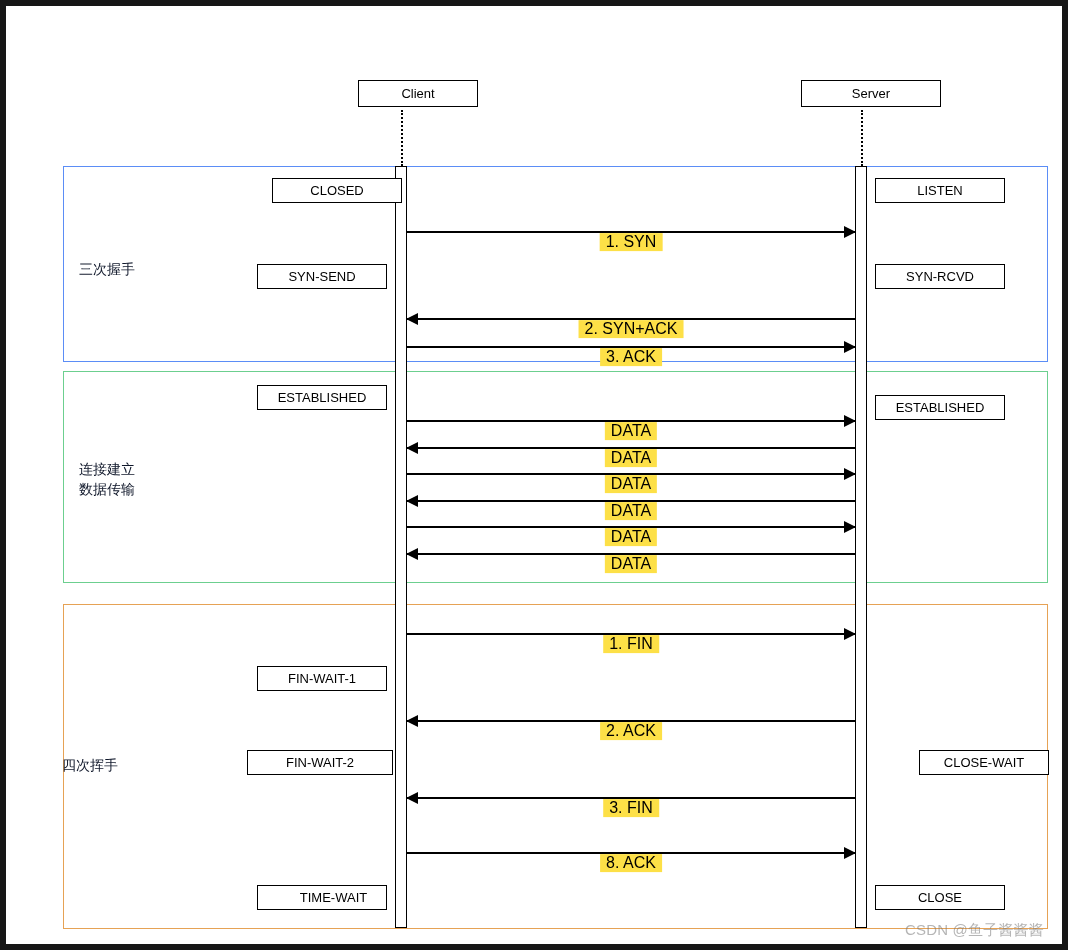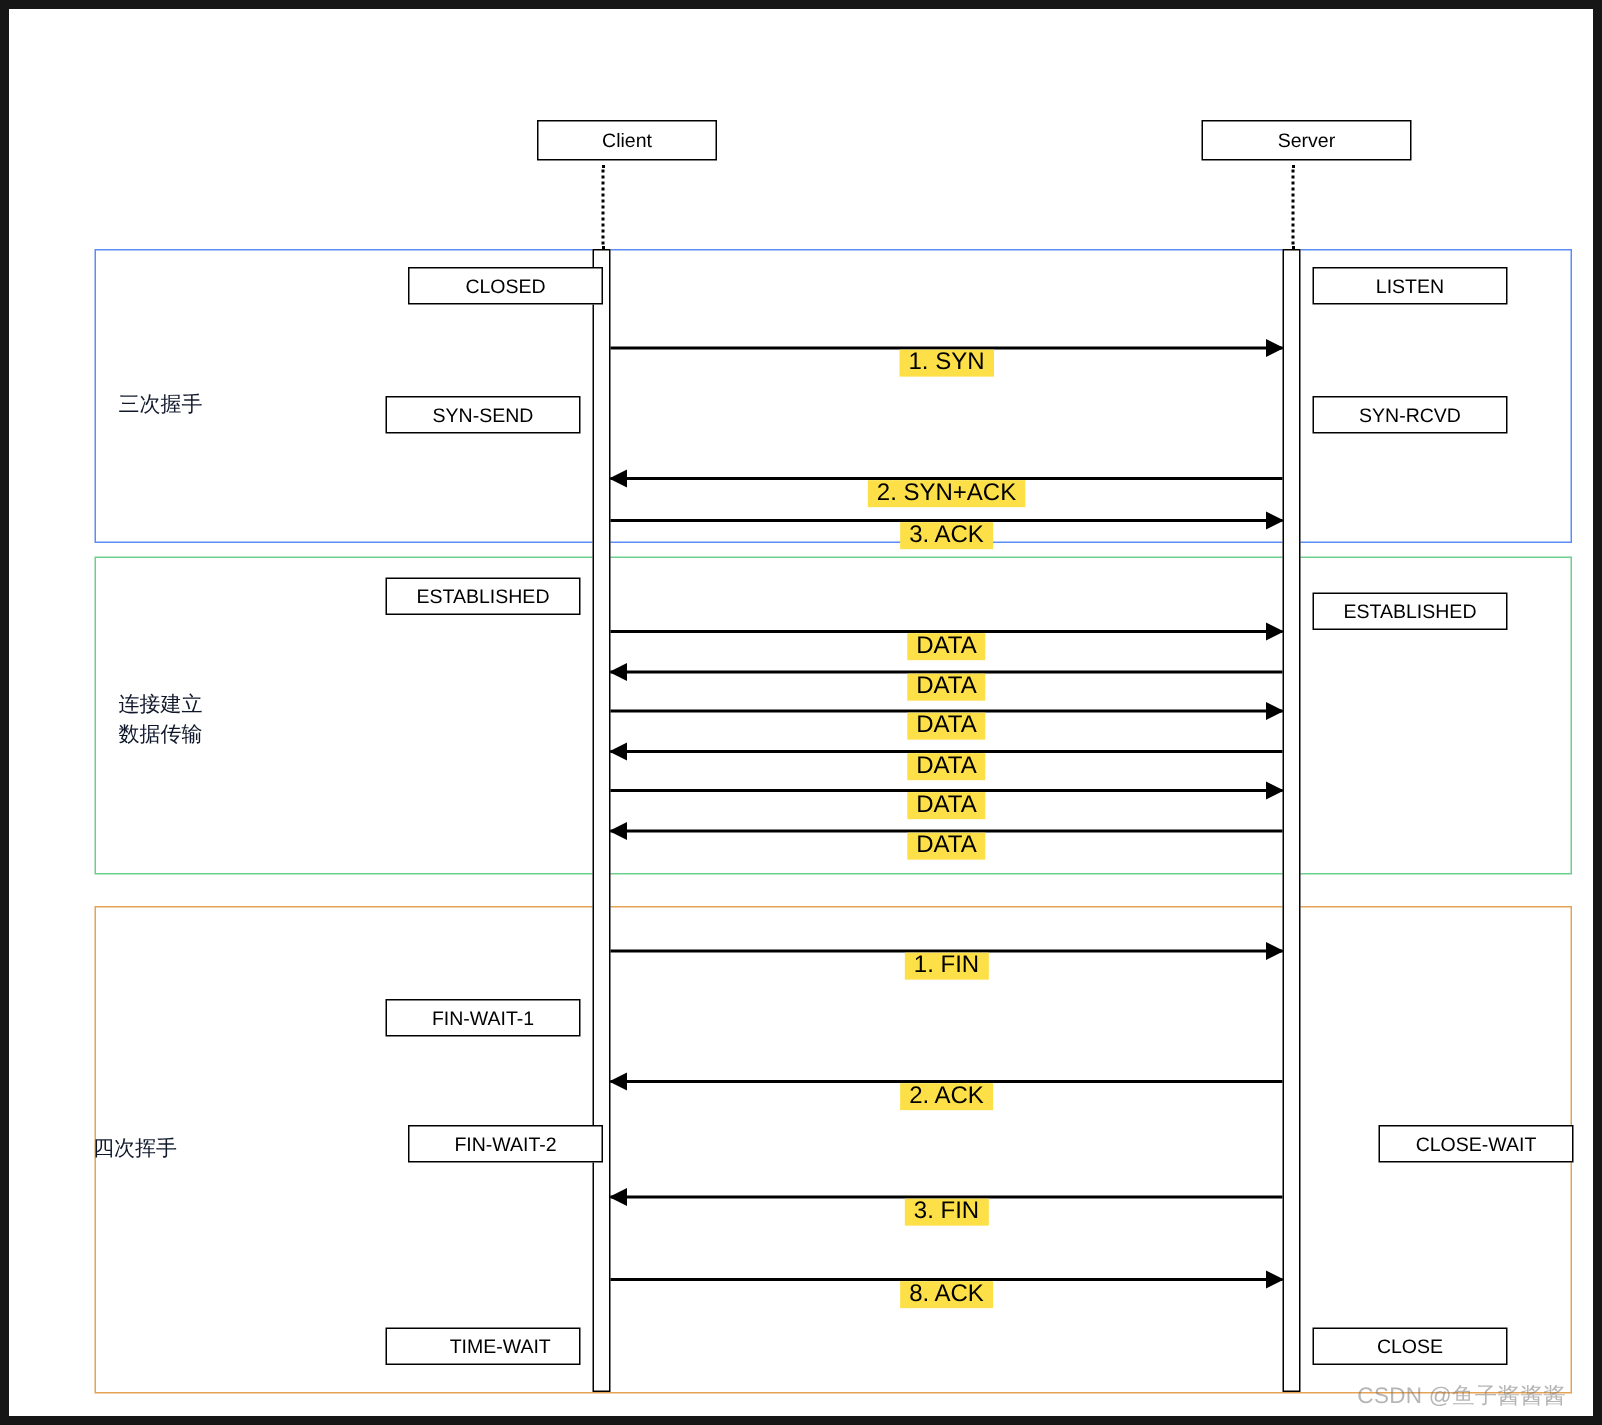--- a/index.html
+++ b/index.html
@@ -119,21 +119,21 @@
 <div class="lifeline-dotted" id="dot-server" style="left: 855px; top: 104px; height: 56px;"></div>
 
 <div class="activation" id="act-client" style="left: 389px; top: 160px; height: 762px;"></div>
 <div class="activation" id="act-server" style="left: 849px; top: 160px; height: 762px;"></div>
 
 <div id="client-states">
         <div class="state-box" style="width: 130px; left: 266px; top: 172px;">CLOSED</div>
         <div class="state-box" style="width: 130px; left: 251px; top: 258px;">SYN-SEND</div>
         <div class="state-box" style="width: 130px; left: 251px; top: 379px;">ESTABLISHED</div>
         <div class="state-box" style="width: 130px; left: 251px; top: 660px;">FIN-WAIT-1</div>
-        <div class="state-box" style="width: 130px; left: 266px; top: 744px;">FIN-WAIT-2</div>
+        <div class="state-box" style="width: 146px; left: 241px; top: 744px;">FIN-WAIT-2</div>
         <div class="state-box" style="width: 130px; left: 251px; top: 879px; padding-left: 33px;">TIME-WAIT</div>
       </div>
 <div id="server-states">
         <div class="state-box" style="width: 130px; left: 869px; top: 172px;">LISTEN</div>
         <div class="state-box" style="width: 130px; left: 869px; top: 258px;">SYN-RCVD</div>
         <div class="state-box" style="width: 130px; left: 869px; top: 389px;">ESTABLISHED</div>
         <div class="state-box" style="width: 130px; left: 869px; top: 744px; margin-left: 44px;">CLOSE-WAIT</div>
         <div class="state-box" style="width: 130px; left: 869px; top: 879px;">CLOSE</div>
       </div>
 

